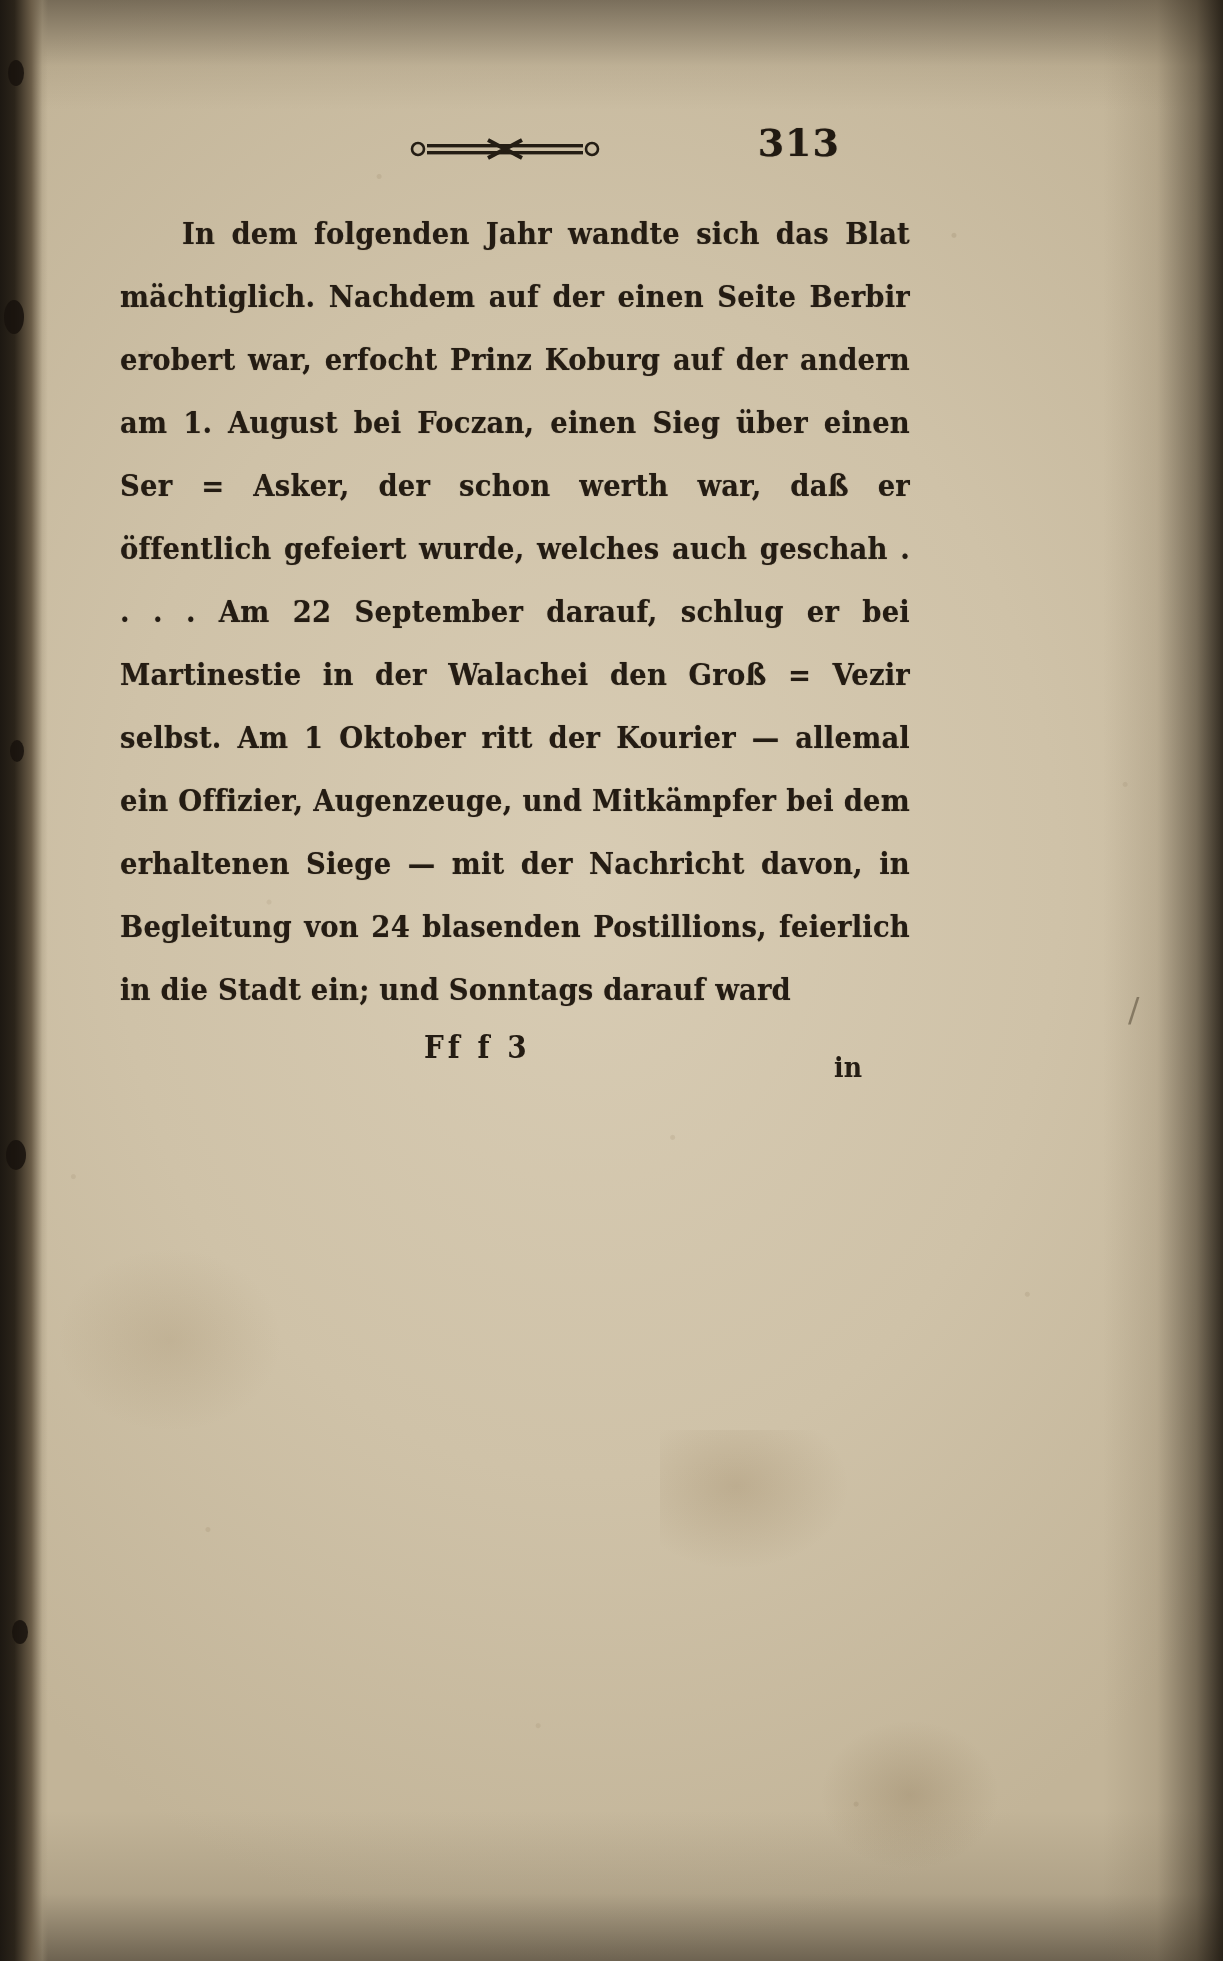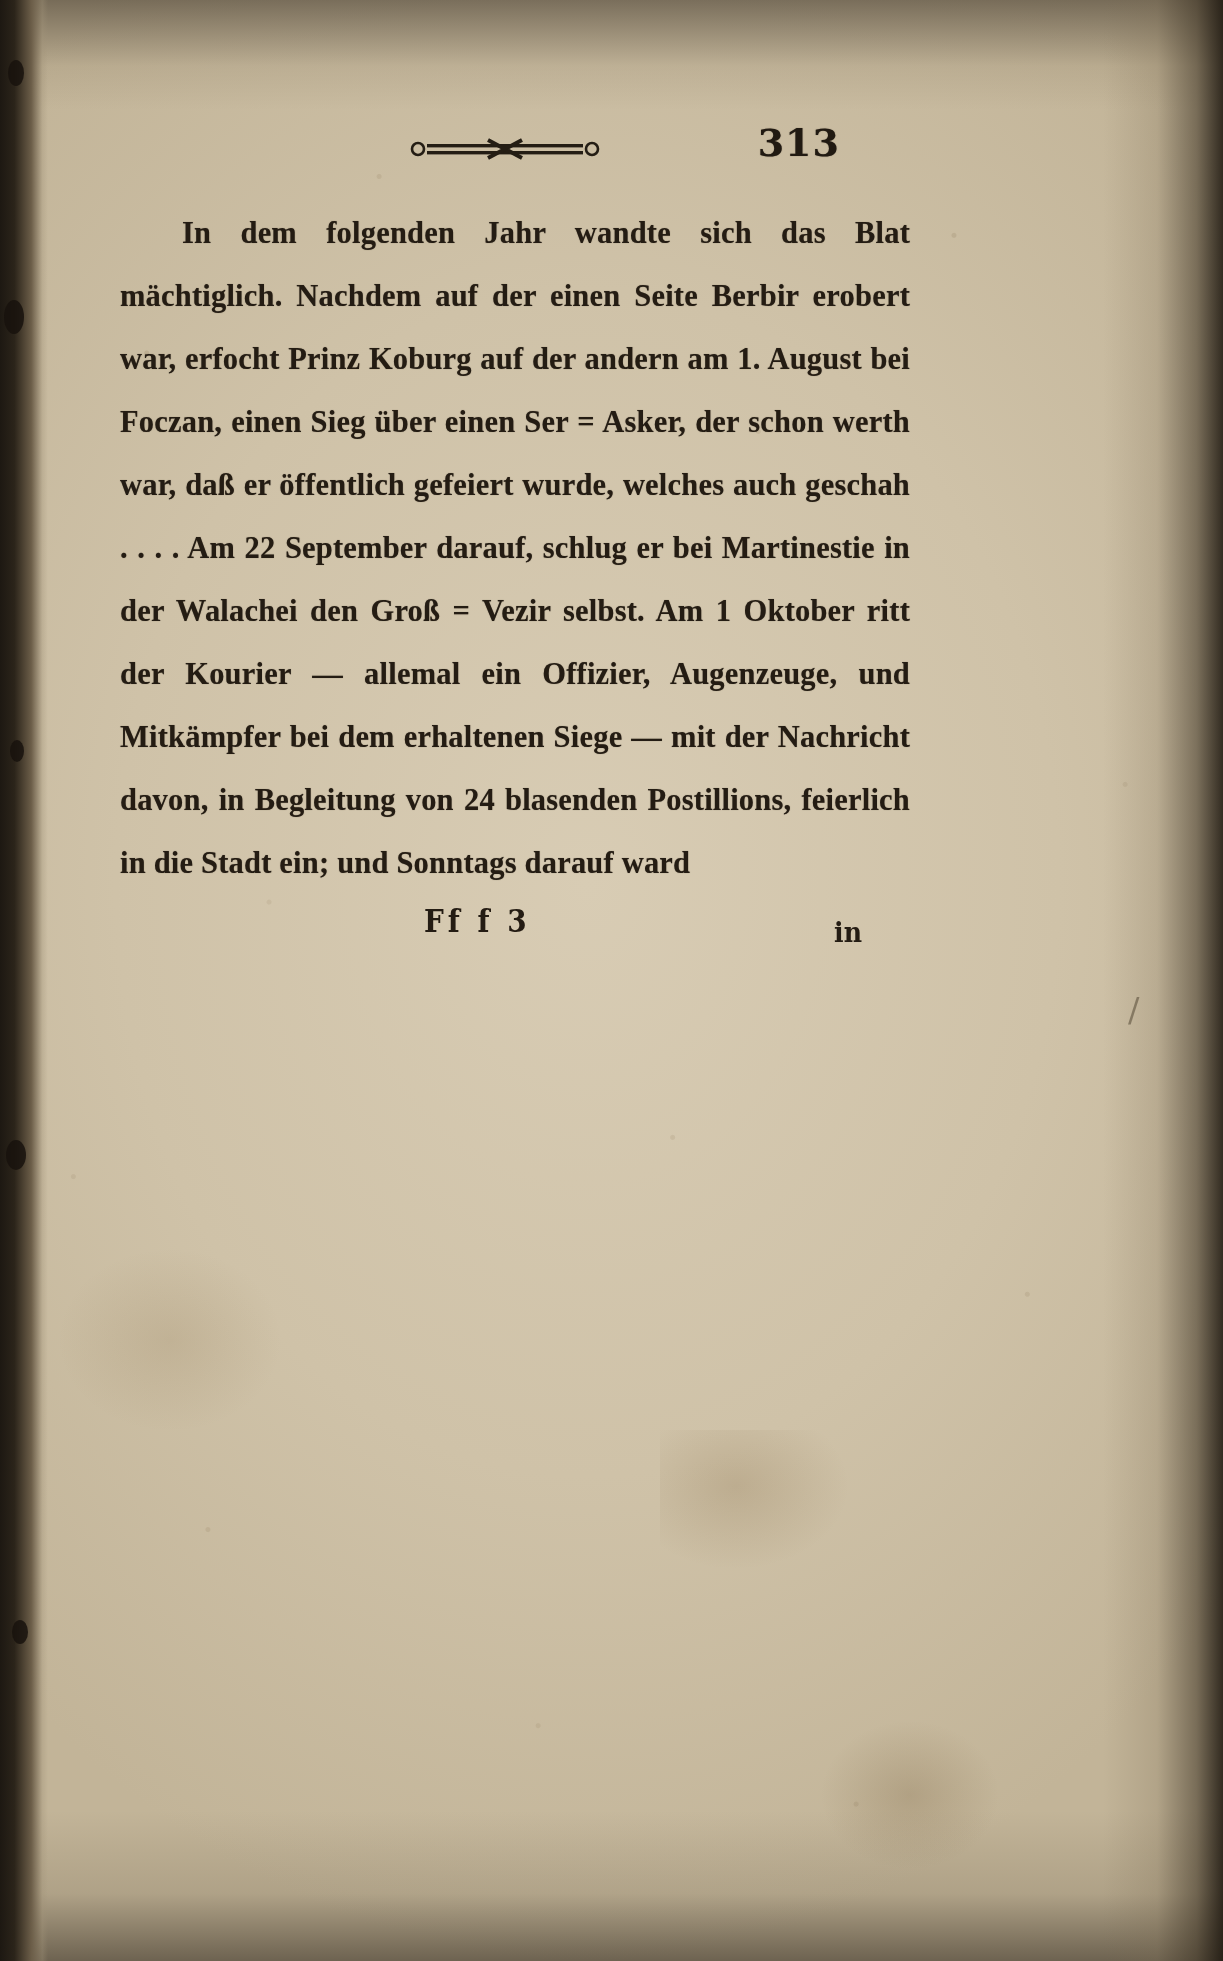--- a/index.html
+++ b/index.html
@@ -128,21 +128,21 @@
     width: 790px;
     font-size: 30.5px;
     line-height: 63px;
     color: #241c13;
     text-align: justify;
     text-shadow: 0 0 1px rgba(35,26,16,.45);
     letter-spacing: .2px;
   }
   .body-text p { margin: 0; }
   .body-text p + p { margin-top: 0; }
-  .indent { text-indent: 62px; font-family: Liberation Serif, serif; }
+  .indent { text-indent: 62px; }
 
   
   .frak {
     font-family: "DejaVu Serif", serif;
     font-weight: 700;
     font-stretch: condensed;
   }
 
   .footline {
     position: relative;
@@ -154,21 +154,21 @@
     left: 304px;
     top: 2px;
     font-size: 31px;
     font-weight: 700;
     letter-spacing: 4px;
     color: #241c13;
   }
   .catchword {
     position: absolute;
     right: 78px;
-    top: 15px;
+    top: 24px;
     font-size: 28px;
     font-weight: 700;
     color: #241c13;
   }
 
   
   .margin-mark {
     position: absolute;
     color: rgba(60,48,32,.45);
     font-size: 34px;

